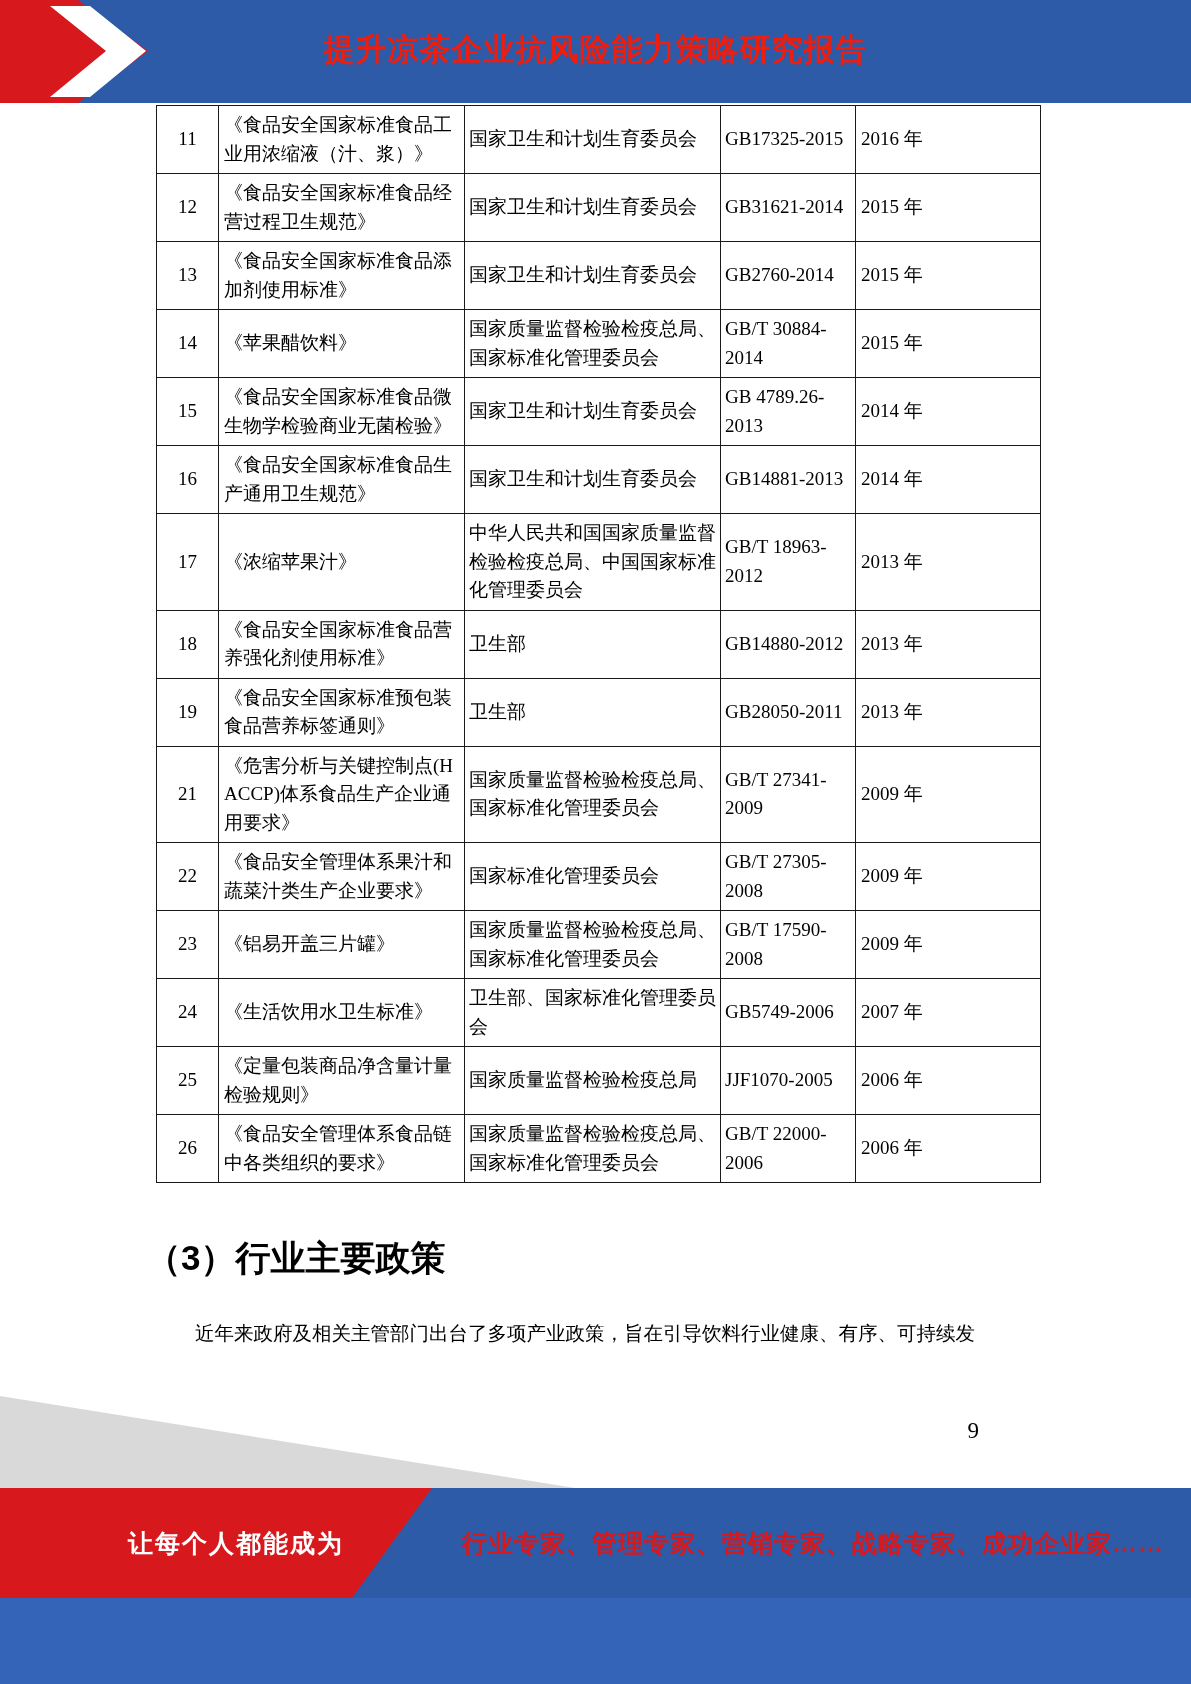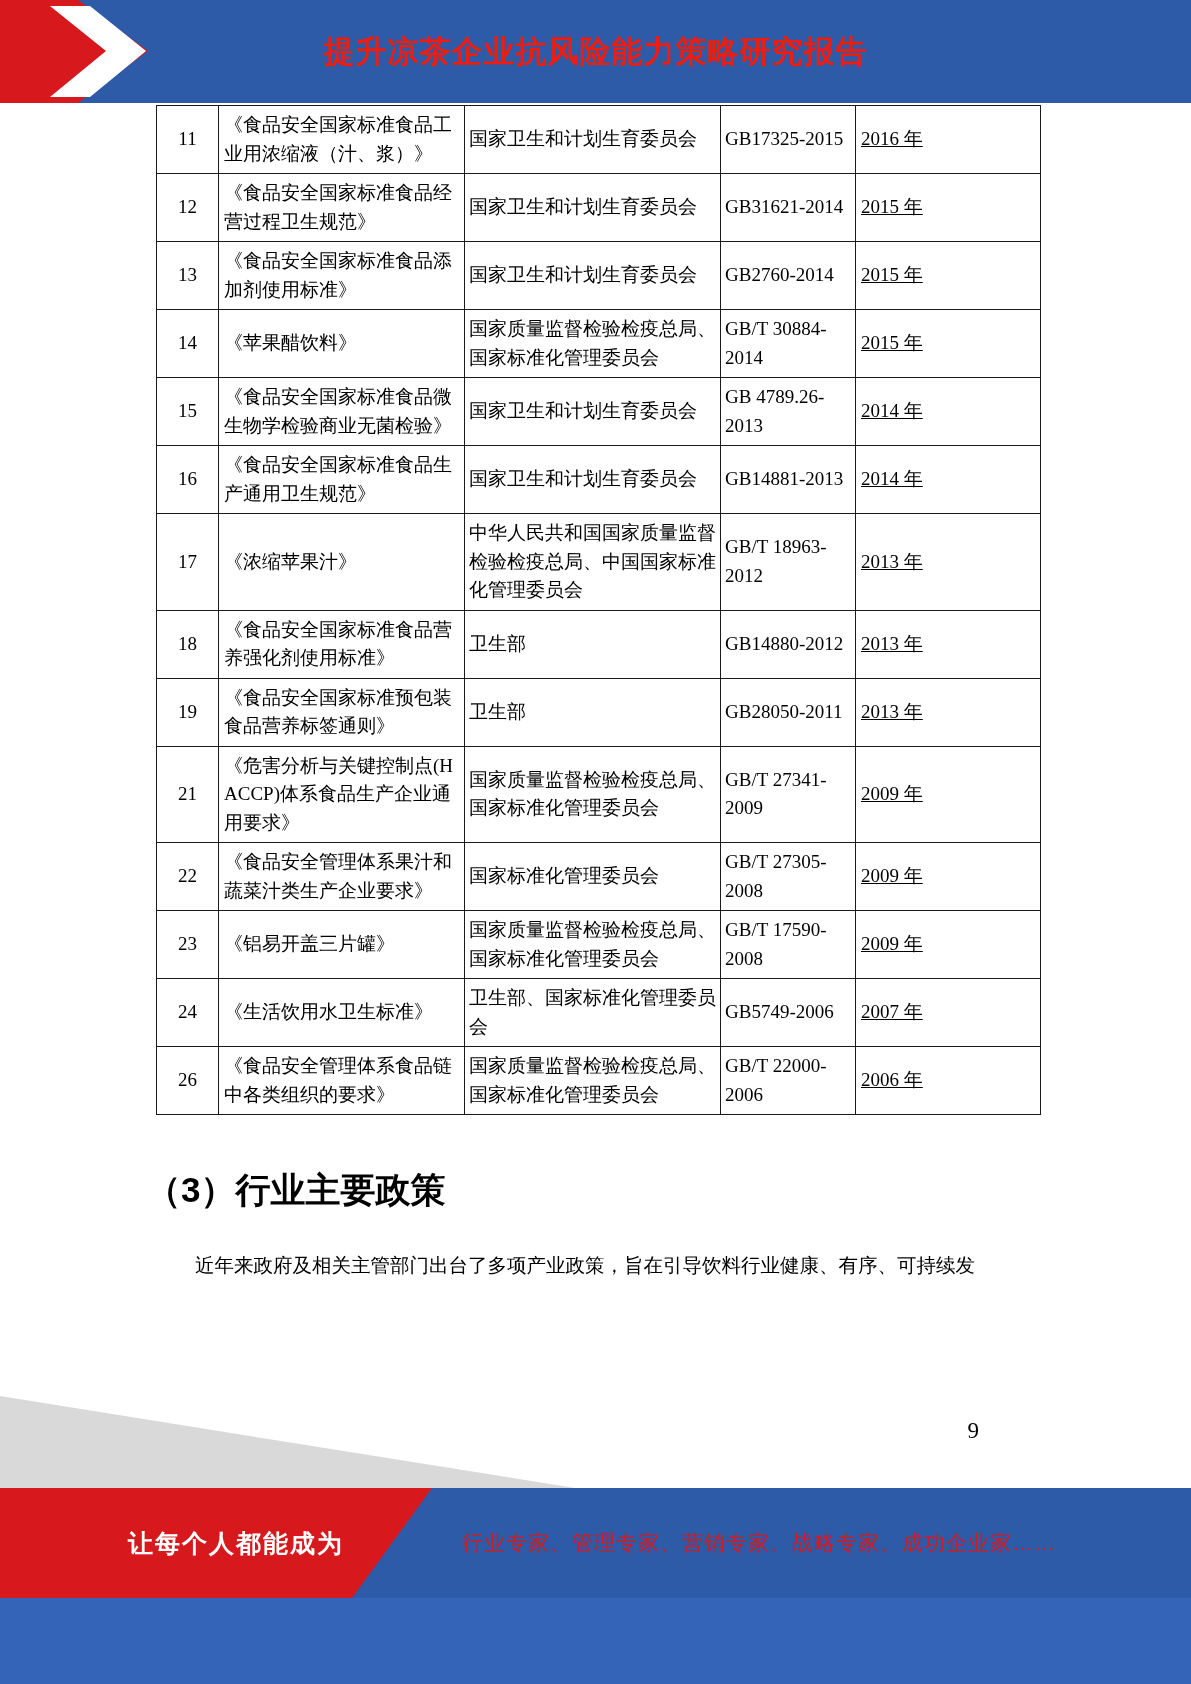--- a/index.html
+++ b/index.html
@@ -24,21 +24,21 @@
 
   
   .top-banner{
     position:absolute;top:0;left:0;width:100%;height:103px;
     background:var(--brand-blue);
   }
   .report-title{
     position:absolute;top:0;left:0;width:100%;height:103px;
     margin:0;line-height:103px;text-align:center;
     color:var(--title-red);
-    font-family:Liberation Serif, serif;
+    font-family:Liberation Mono, monospace;
     font-size:31px;font-weight:bold;letter-spacing:1px;
   }
   .arrow-red{
     position:absolute;left:0;top:0;width:152px;height:103px;
     background:var(--brand-red);
     clip-path:polygon(0 0,78px 0,148px 51px,78px 103px,0 103px);
   }
   .arrow-white{
     position:absolute;left:0;top:6px;width:152px;height:91px;
     background:#ffffff;
@@ -59,21 +59,21 @@
     padding:5px 3px;
     line-height:1.5;
     vertical-align:middle;
     overflow:hidden;
     word-break:break-all;
   }
   .standards-table td.cell-no{text-align:center;}
   .standards-table td.cell-name{padding-left:5px;}
   .standards-table td.cell-issuer{padding-left:4px;margin-left:42px;}
   .standards-table td.cell-code{padding-left:4px;word-break:normal;}
-  .standards-table td.cell-year{padding-left:5px;word-break:normal;text-decoration:underline;}
+  .standards-table td.cell-year{padding-left:5px;word-break:normal;}
 
   .section-heading{
     margin:52px 0 0 146px;
     font-family:"Liberation Sans","DejaVu Sans",sans-serif;
     font-size:35px;font-weight:bold;color:#000;
   }
   .body-paragraph{
     margin:36px 156px 0 156px;
     font-size:19.5px;line-height:1.65;
     text-indent:2em;
@@ -102,21 +102,21 @@
   .footer-left-text{
     position:absolute;left:128px;top:50%;transform:translateY(-50%);
     color:#ffffff;
     font-family:"Liberation Sans","DejaVu Sans",sans-serif;
     font-size:25px;font-weight:bold;letter-spacing:2px;
   }
   .footer-right-text{
     position:absolute;left:462px;top:50%;transform:translateY(-50%);
     color:var(--brand-red);
     font-family:"Liberation Sans","DejaVu Sans",sans-serif;
-    font-size:21px;font-weight:normal;letter-spacing:1px;
+    font-size:25px;font-weight:bold;letter-spacing:1px;
     white-space:nowrap;
   }
   .footer-strip{
     position:absolute;left:0;bottom:0;width:100%;height:86px;
     background:var(--strip-blue);
   }
 </style>
 </head>
 <body>
 
@@ -223,20 +223,27 @@
             <td class="cell-year">2009 年</td>
           </tr>
           <tr>
             <td class="cell-no">24</td>
             <td class="cell-name">《生活饮用水卫生标准》</td>
             <td class="cell-issuer">卫生部、国家标准化管理委员会</td>
             <td class="cell-code">GB5749-2006</td>
             <td class="cell-year">2007 年</td>
           </tr>
           <tr>
+            <td class="cell-no">25</td>
+            <td class="cell-name">《定量包装商品净含量计量检验规则》</td>
+            <td class="cell-issuer">国家质量监督检验检疫总局</td>
+            <td class="cell-code">JJF1070-2005</td>
+            <td class="cell-year">2006 年</td>
+          </tr>
+          <tr>
             <td class="cell-no">26</td>
             <td class="cell-name">《食品安全管理体系食品链中各类组织的要求》</td>
             <td class="cell-issuer">国家质量监督检验检疫总局、国家标准化管理委员会</td>
             <td class="cell-code">GB/T 22000-2006</td>
             <td class="cell-year">2006 年</td>
           </tr>
         </tbody>
     </table>
 
     <h2 class="section-heading">（3）行业主要政策</h2>

